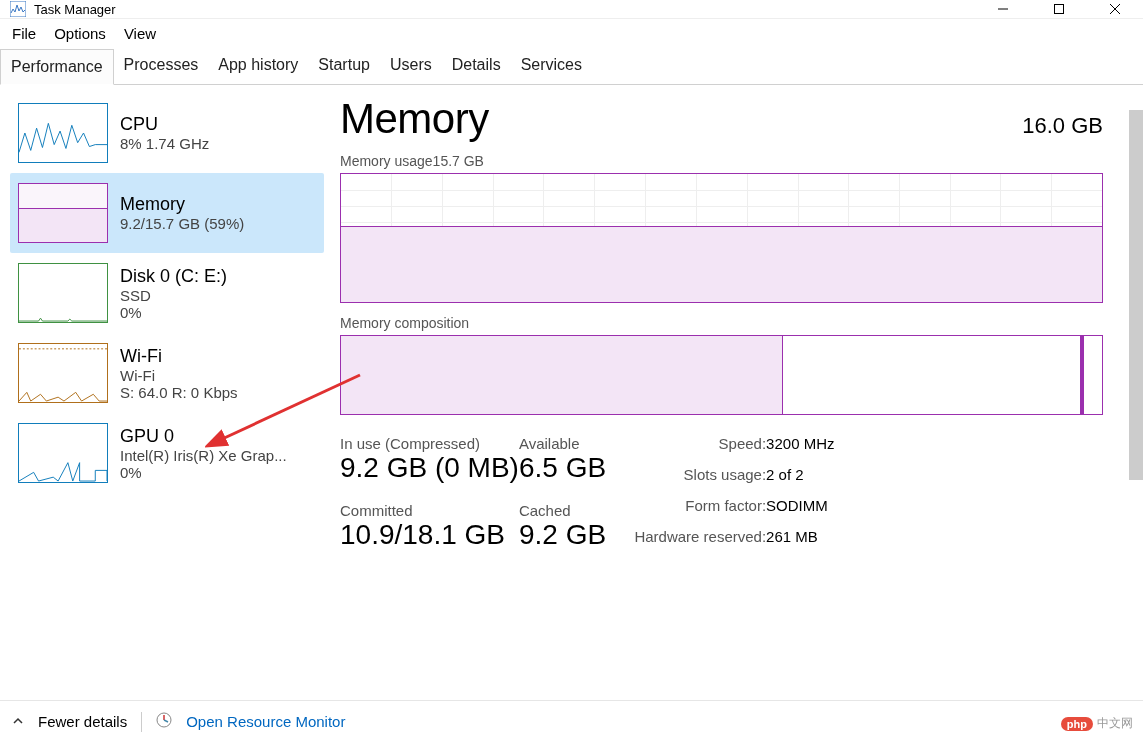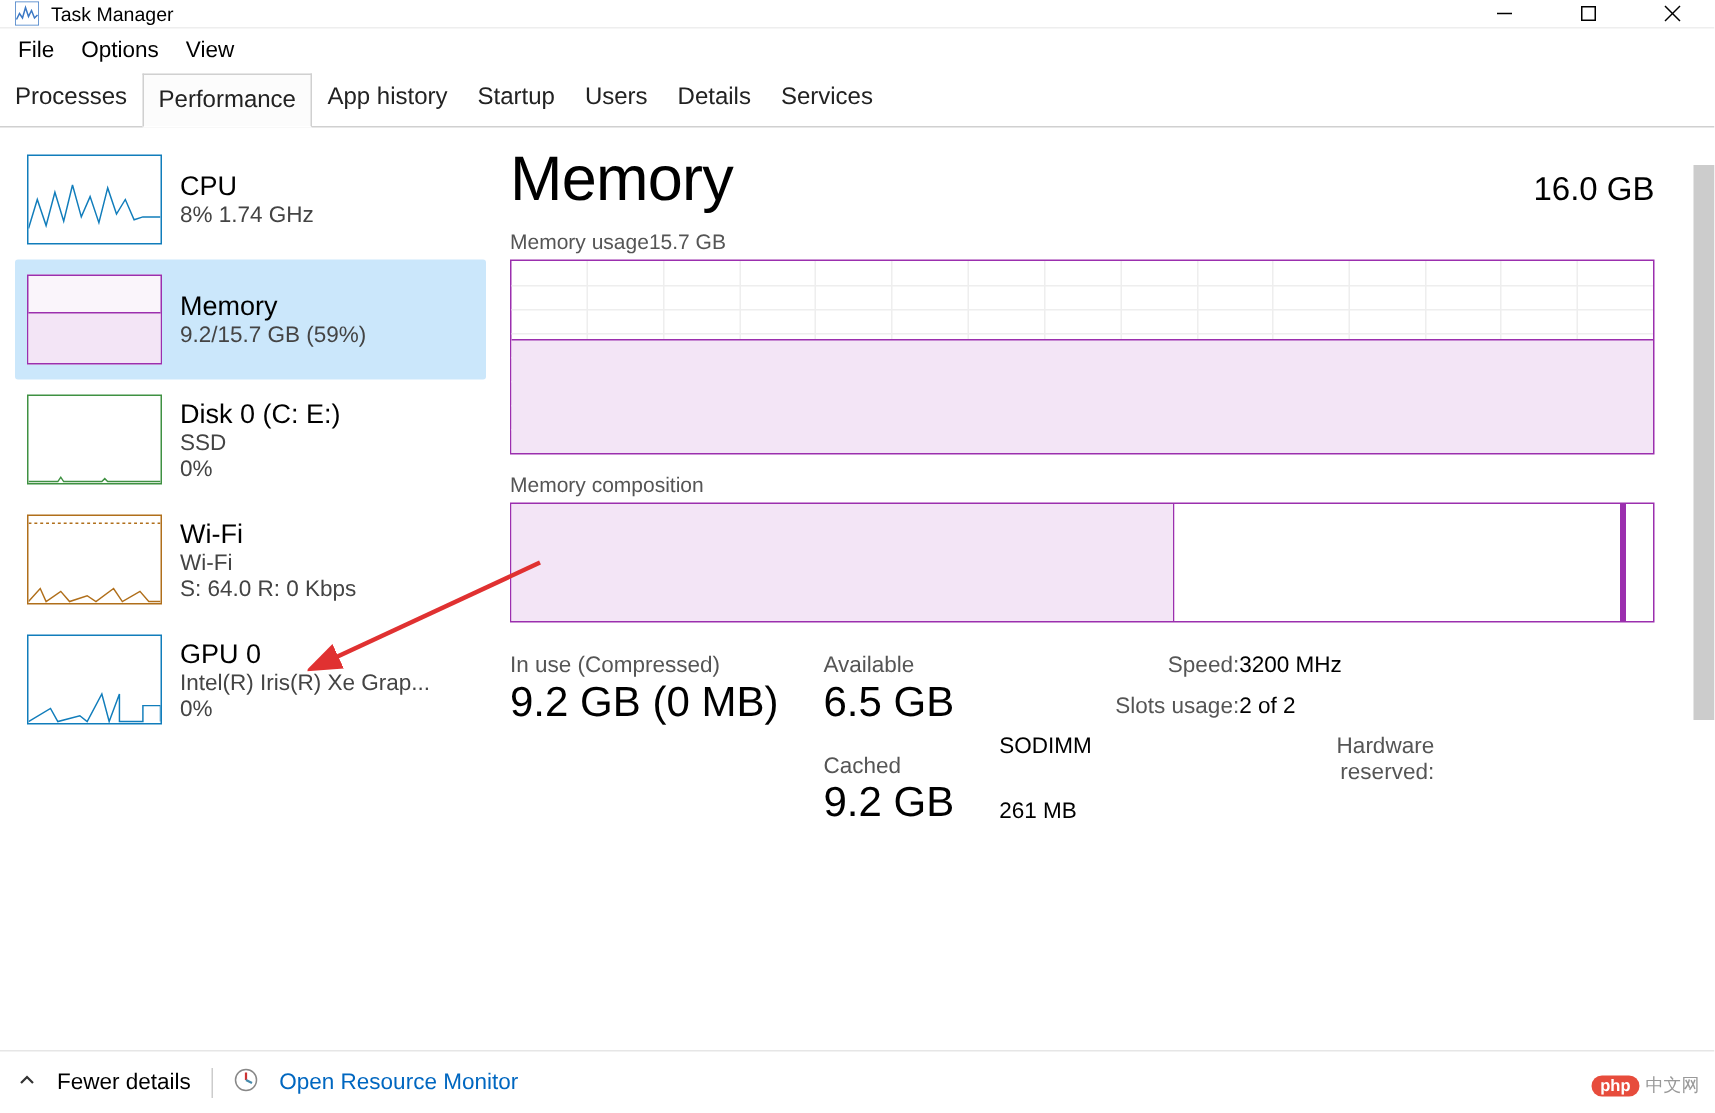--- a/index.html
+++ b/index.html
@@ -48,21 +48,21 @@
   .chart-usage .fill { position: absolute; left:0; right:0; bottom:0; height: 59%; background: #f3e5f6; border-top: 1px solid #9b2fae; }
 
   .chart-axis-row { display: flex; justify-content: space-between; font-size: 14px; color: #555; margin-top: 4px; }
   .comp-label { font-size: 14px; color: #555; margin-top: 12px; }
   .chart-comp { height: 80px; border: 1px solid #9b2fae; margin-top: 4px; display: flex; }
   .comp-seg1 { background: #f3e5f6; border-right: 1px solid #9b2fae; }
   .comp-seg2 { background: #fff; }
   .comp-seg3 { width: 4px; background: #9b2fae; }
   .comp-seg4 { width: 18px; background: #fff; }
 
-  .stats { display: flex; gap: 30px; margin-top: 20px; }
+  .stats { display: flex; margin-top: 20px; }
   .stats-col { display: flex; flex-direction: column; gap: 18px; }
   .stat-block-label { font-size: 15px; color: #555; }
   .stat-block-val { font-size: 28px; }
   .kv-grid { display: grid; grid-template-columns: 160px 130px; row-gap: 8px; font-size: 15px; }
   .kv-grid .k { color: #555; text-align: right; }
 
   .scrollbar { position: absolute; right: 0; top: 110px; width: 14px; height: 370px; background: #ccc; }
 
   .footer { position: absolute; bottom: 0; left: 0; right: 0; height: 42px; border-top: 1px solid #e6e6e6; display: flex; align-items: center; padding: 0 12px; gap: 14px; font-size: 15px; }
   .footer .sep { width:1px; height: 20px; background:#ccc; }
@@ -104,22 +104,22 @@
   </div>
 </div>
 
 <div class="menubar">
   <span class="menu-item">File</span>
   <span class="menu-item">Options</span>
   <span class="menu-item">View</span>
 </div>
 
 <div class="tabbar">
+  <div class="tab active">Performance</div>
   <div class="tab">Processes</div>
-  <div class="tab active">Performance</div>
   <div class="tab">App history</div>
   <div class="tab">Startup</div>
   <div class="tab">Users</div>
   <div class="tab">Details</div>
   <div class="tab">Services</div>
 </div>
 
 <div class="content">
 
   <div class="sidebar">
@@ -228,36 +228,41 @@
       <div class="comp-seg3"></div>
       <div class="comp-seg4"></div>
     </div>
 
     <div class="stats">
       <div class="stats-col">
         <div>
           <div class="stat-block-label">In use (Compressed)</div>
           <div class="stat-block-val">9.2 GB (0 MB)</div>
         </div>
+        <div>
+          <div class="stat-block-label">Committed</div>
+          <div class="stat-block-val">10.9/18.1 GB</div>
+        </div>
       </div>
       <div class="stats-col">
         <div>
           <div class="stat-block-label">Available</div>
           <div class="stat-block-val">6.5 GB</div>
         </div>
         <div>
           <div class="stat-block-label">Cached</div>
           <div class="stat-block-val">9.2 GB</div>
         </div>
       </div>
       <div class="kv-grid">
         <span class="k">Speed:</span>
         <span>3200 MHz</span>
         <span class="k">Slots usage:</span>
         <span>2 of 2</span>
+        <span class="k">Form factor:</span>
         <span>SODIMM</span>
         <span class="k">Hardware reserved:</span>
         <span>261 MB</span>
       </div>
     </div>
   </div>
 </div>
 
 <div class="scrollbar"></div>
 

